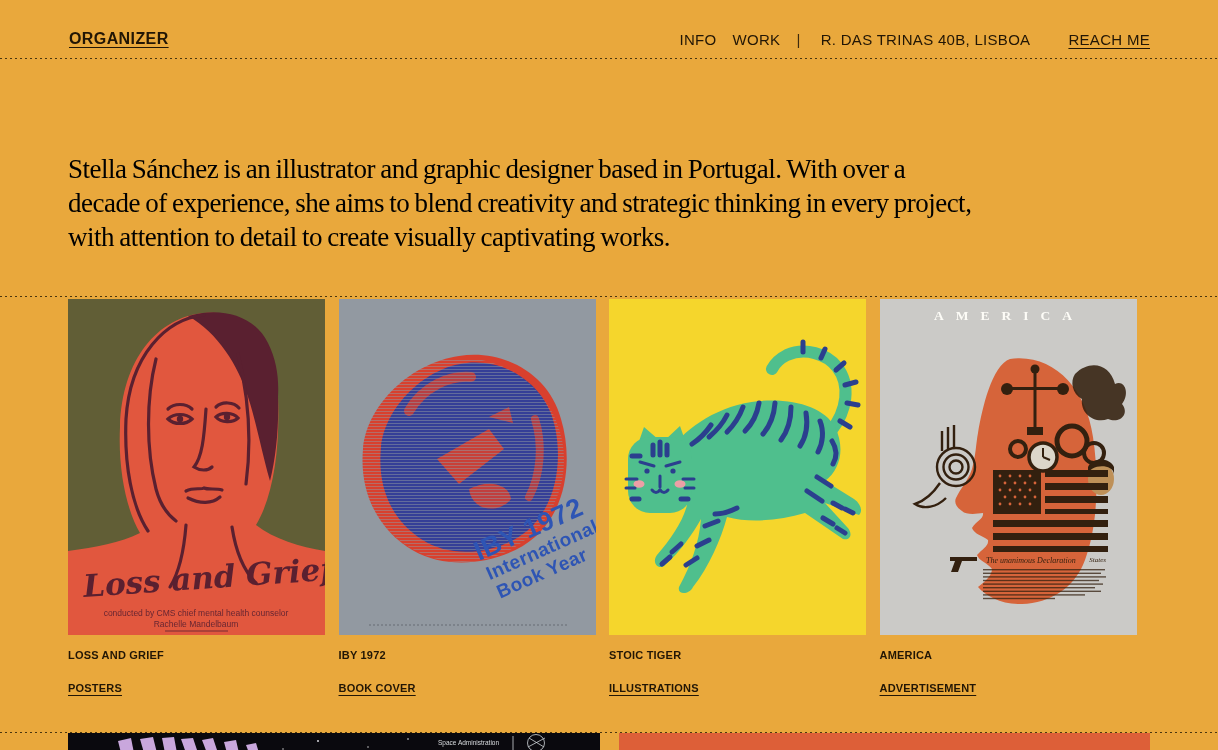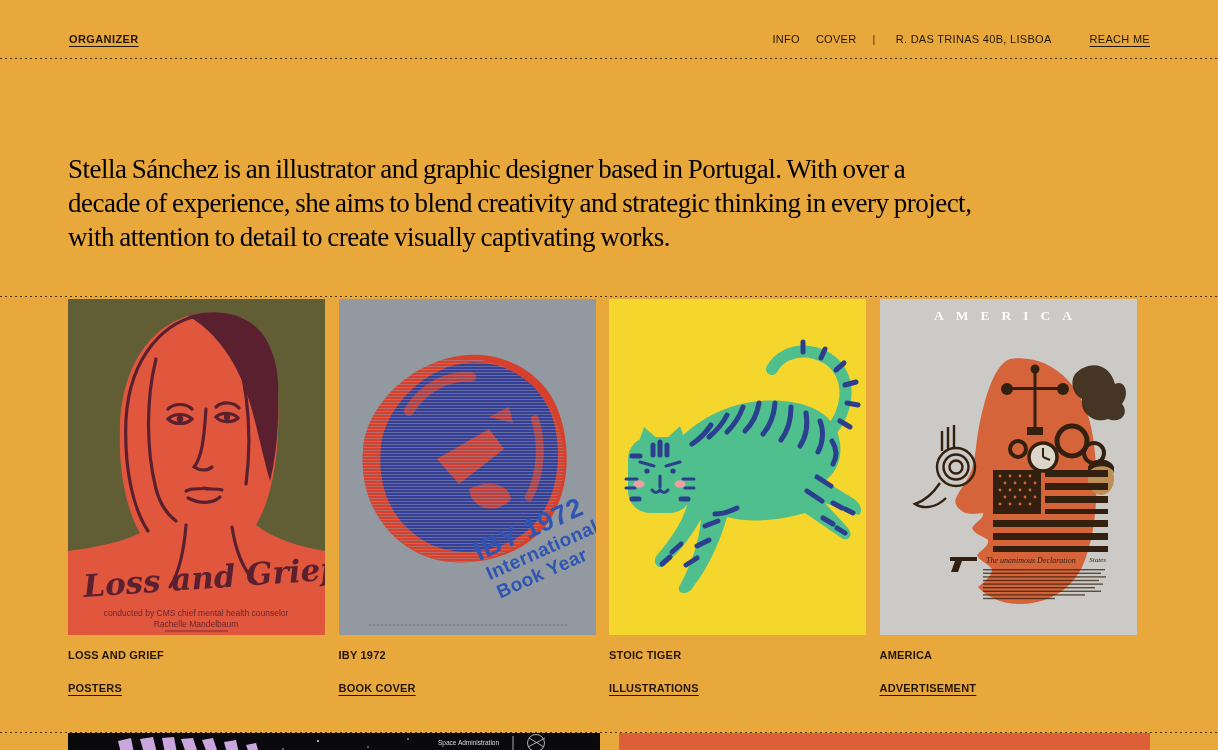--- a/index.html
+++ b/index.html
@@ -6,23 +6,23 @@
   html,body { width:1218px; height:750px; overflow:hidden; }
   body { background:#E9A83C; font-family:"Liberation Sans", sans-serif; color:#221605; }
   .page { position:relative; width:1218px; height:750px; }
 
   .dashline { height:1px; width:100%;
     background:repeating-linear-gradient(90deg, rgba(47,35,6,.85) 0 2px, transparent 2px 5px); }
 
   
   .header { height:58px; display:flex; align-items:center; justify-content:space-between;
             padding:20px 68px 0 69px; }
-  .logo { font-size:11px; font-weight:700; letter-spacing:.4px; text-decoration:underline;
+  .logo { font-size:16px; font-weight:700; letter-spacing:.4px; text-decoration:underline;
           text-underline-offset:3px; cursor:pointer; }
-  .nav { display:flex; align-items:center; font-size:11px; font-weight:500; letter-spacing:.3px;text-align:right; }
+  .nav { display:flex; align-items:center; font-size:15px; font-weight:500; letter-spacing:.3px;text-align:right; }
   .nav .navlink { cursor:pointer; }
   .nav .gap16 { margin-left:16px; }
   .nav .sep { margin-left:16px; opacity:.85; }
   .nav .addr { margin-left:20px; }
   .nav .reach { margin-left:38px; text-decoration:underline; text-underline-offset:3px; cursor:pointer; }
 
   
   .intro { height:237px; padding:93px 68px 0 68px; }
   .intro p { font-family:"Liberation Serif", serif; font-size:27px; line-height:34px;
              letter-spacing:-0.5px; word-spacing:-1px; color:#000000; white-space:pre-line;
@@ -44,21 +44,21 @@
 </style>
 </head>
 <body>
 
 <div class="page">
 
   <div class="header">
     <a class="logo">ORGANIZER</a>
     <div class="nav">
       <span class="navlink">INFO</span>
-      <span class="navlink gap16">COVER</span>
+      <span class="navlink gap16">WORK</span>
       <span class="sep">|</span>
       <span class="addr">R. DAS TRINAS 40B, LISBOA</span>
       <span class="reach">REACH ME</span>
     </div>
   </div>
   <div class="dashline"></div>
 
   <div class="intro">
     <p>Stella Sánchez is an illustrator and graphic designer based in Portugal. With over a
 decade of experience, she aims to blend creativity and strategic thinking in every project,

